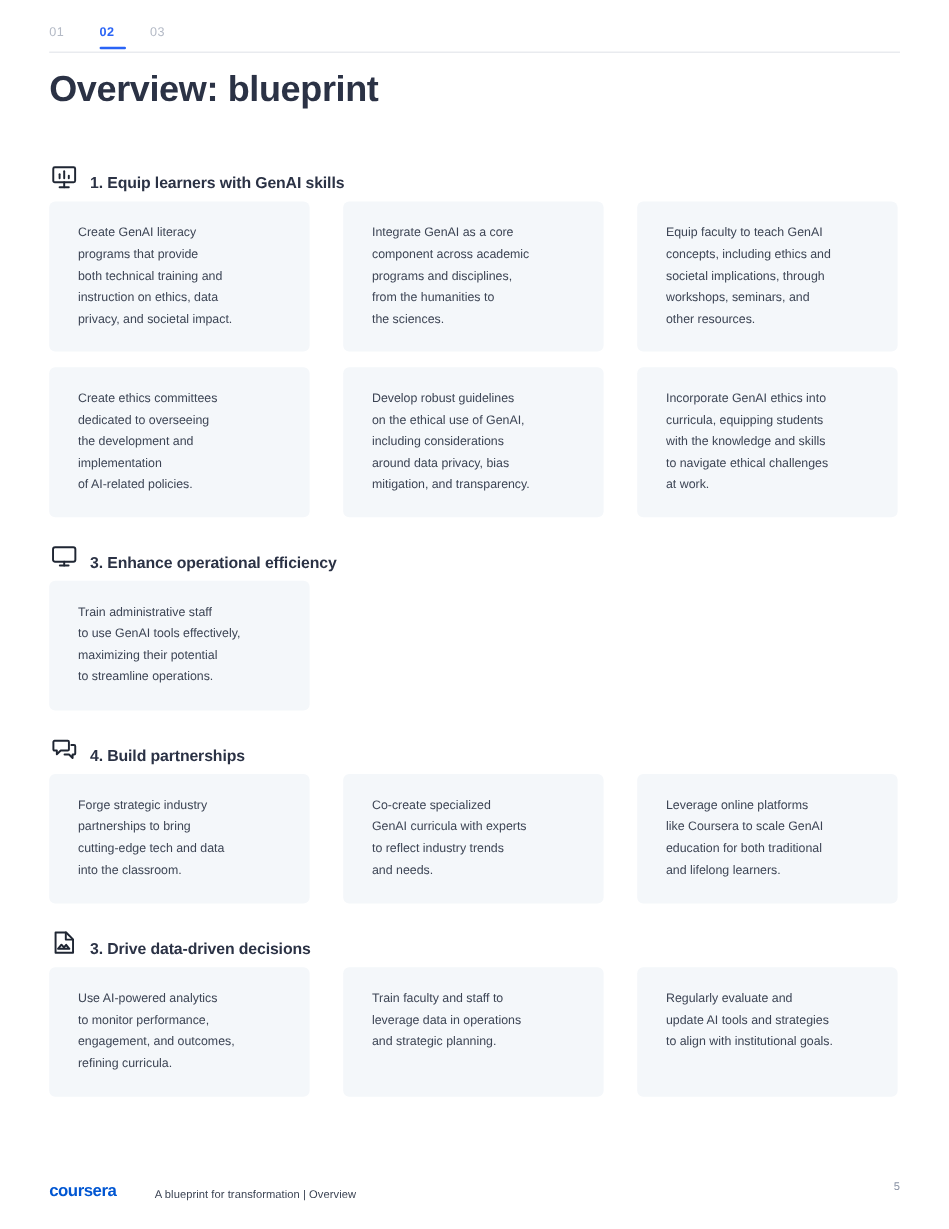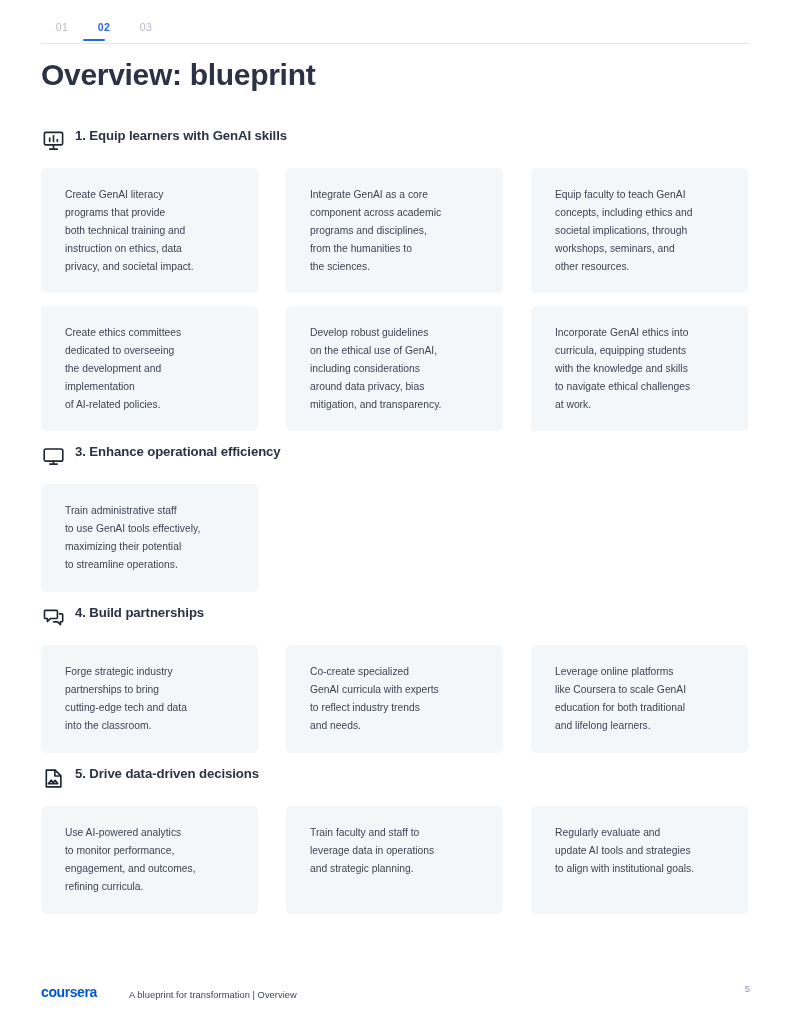--- a/index.html
+++ b/index.html
@@ -29,21 +29,21 @@
     align-items: flex-start;
     gap: 0px;
   }
   .tab {
     position: relative;
     font-size: 10.5px;
     letter-spacing: 0.4px;
     color: #b4bac6;
     padding-bottom: 7px;
     width: 42px;
-    text-align: center;
+    text-align: left;
     font-weight: 400;
   }
   .tab.active {
     color: #2a64f6;
     font-weight: 700;
   }
   .tab.active::after {
     content: "";
     position: absolute;
     left: 0;
@@ -78,21 +78,21 @@
   .sections {
     position: absolute;
     left: 41px;
     top: 128px;
     width: 710px;
   }
   .section { margin-bottom: 13px; }
 
   .section-head {
     display: flex;
-    align-items: flex-start;
+    align-items: flex-end;
     gap: 9px;
     height: 32px;
     margin-bottom: 8px;
   }
   .sec-icon {
     width: 25px;
     height: 25px;
     display: flex;
     align-items: center;
     justify-content: center;
@@ -306,21 +306,21 @@
 
     <div class="section" data-row="5">
       <div class="section-head">
         <span class="sec-icon">
           <svg width="23" height="23" viewBox="0 0 24 24" fill="none" stroke="#1f2633" stroke-width="1.7" stroke-linecap="round" stroke-linejoin="round">
             <path d="M4.5 3.2h9.2l6 6v11.6H4.5z"></path>
             <path d="M13.4 3.3v6.1h6"></path>
             <path d="M6.6 17.4l3-3.6 2.2 2.4 1.9-2.3 2.8 3.5z"></path>
           </svg>
         </span>
-        <span class="section-title">5. Drive data-driven decisions</span>
+        <span class="section-title">3. Drive data-driven decisions</span>
       </div>
       <div class="cards">
         <div class="card">
             <p>Use AI-powered analytics
 to monitor performance,
 engagement, and outcomes,
 refining curricula.</p>
           </div>
         <div class="card">
             <p>Train faculty and staff to

